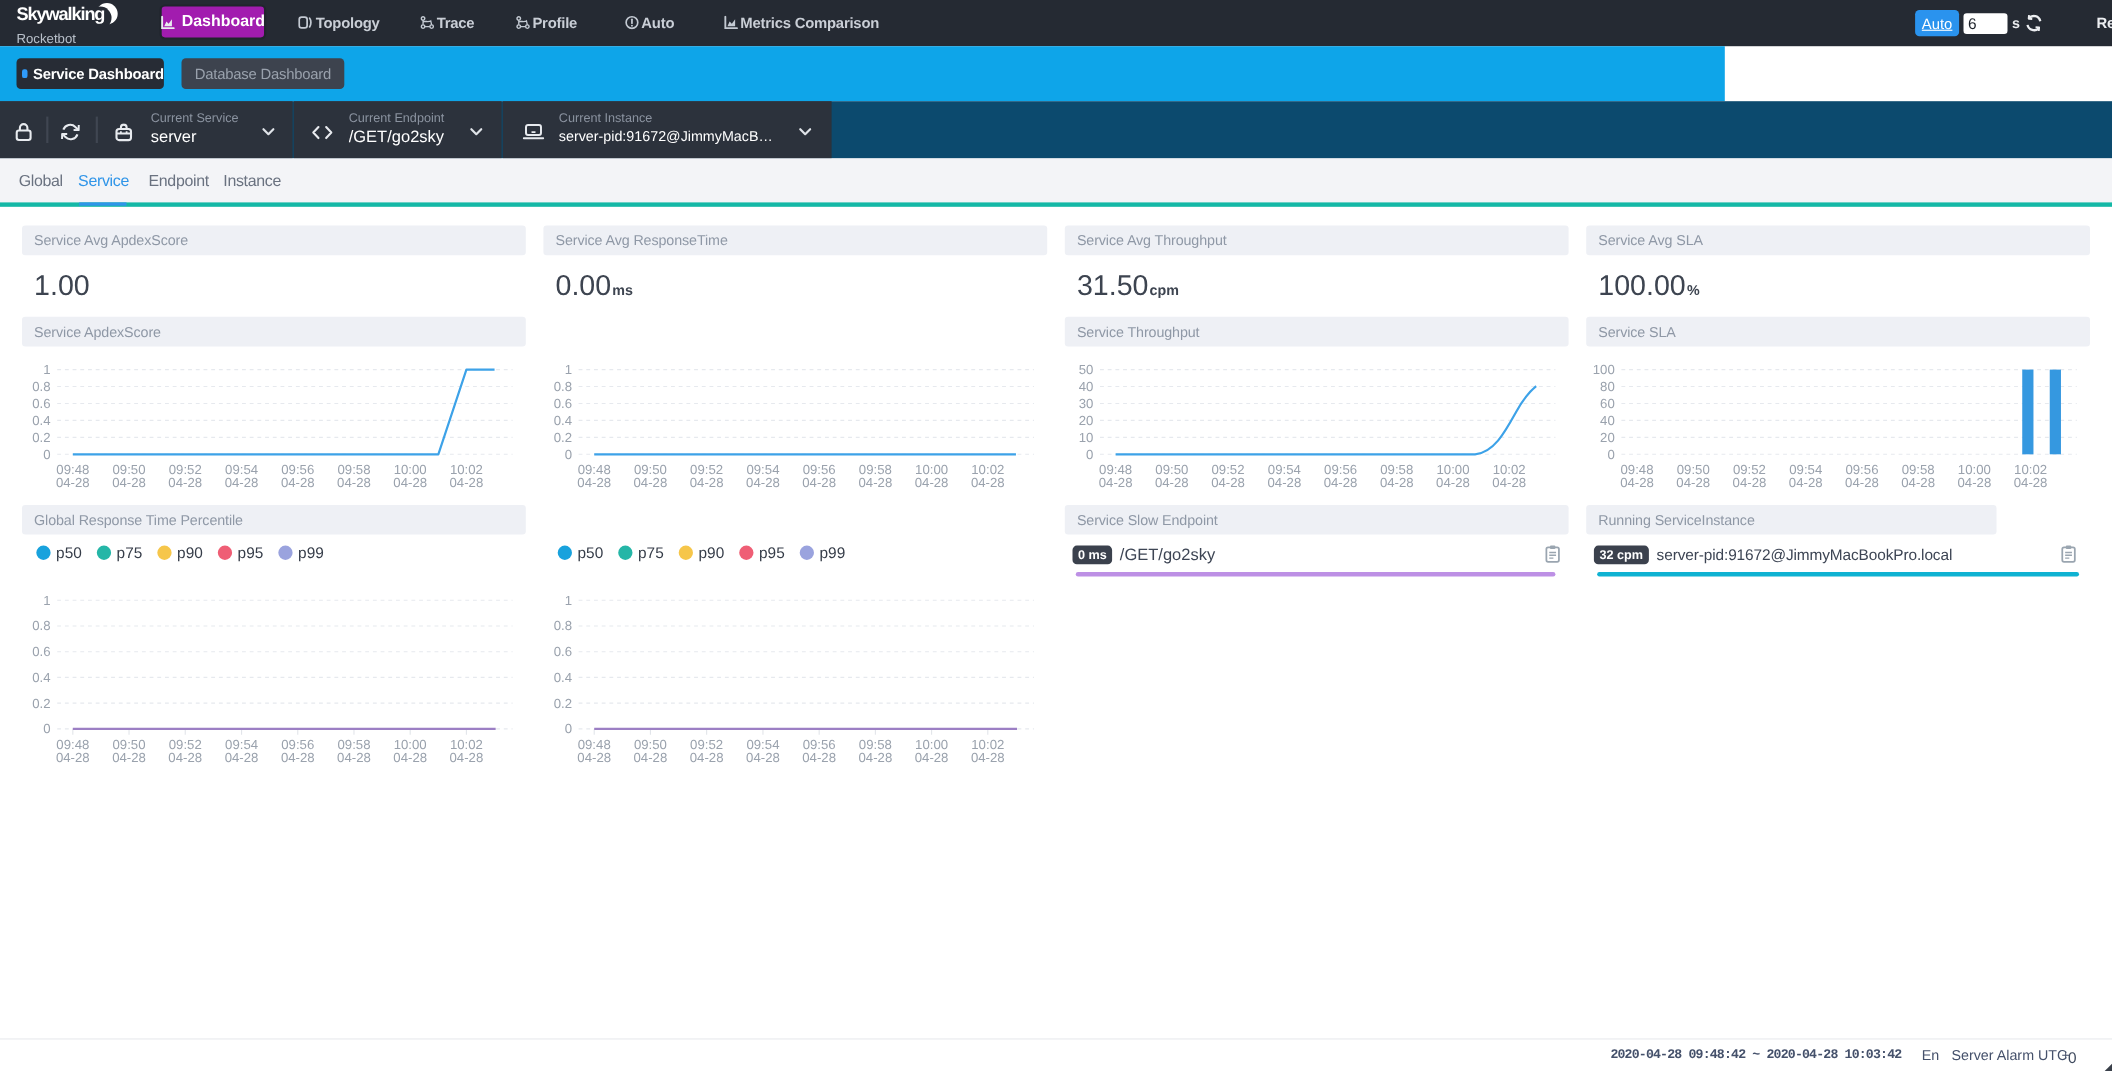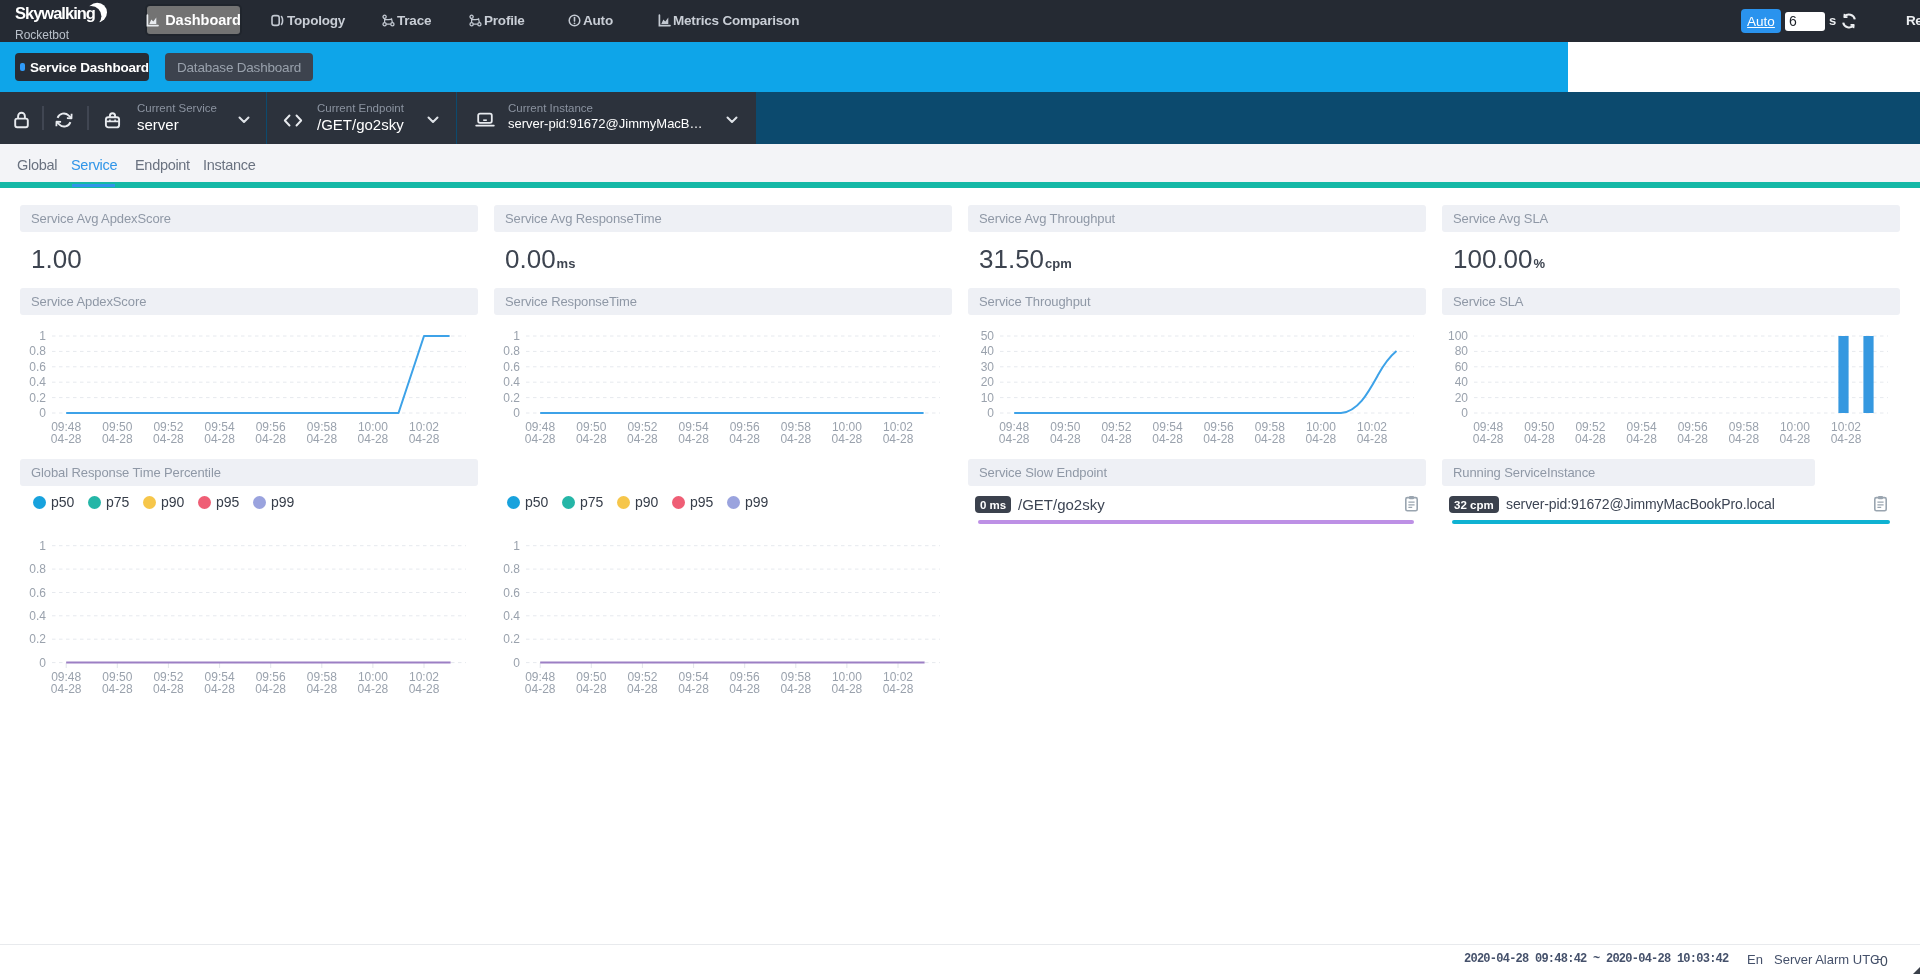--- a/index.html
+++ b/index.html
@@ -1,20 +1,20 @@
 <!DOCTYPE html>
 <html><head><meta charset="utf-8"><title>SkyWalking</title>
 <style>
 * { margin:0; padding:0; box-sizing:border-box; }
 html,body { width:1920px; height:974px; font-family:"Liberation Sans",sans-serif; background:#fff; overflow:hidden; }
 .nav { position:absolute; left:0; top:0; width:1920px; height:42px; background:#252a33; }
 .logo { position:absolute; left:15px; top:4px; color:#fff; font-size:16.5px; font-weight:bold; letter-spacing:-1px; }
 .moon { position:absolute; left:87px; top:2px; }
 .rocket { position:absolute; left:15px; top:28px; color:#b9c0ca; font-size:12px; }
-.navpill { position:absolute; left:145px; top:4px; width:97px; height:32px; background:#737373; border-radius:5px; border:2px solid #20252d;
+.navpill { position:absolute; left:145px; top:4px; width:97px; height:32px; background:#a21caf; border-radius:5px; border:2px solid #20252d;
   display:flex; align-items:center; justify-content:center; gap:6px; color:#fff; font-size:14.5px; font-weight:bold; }
 .navitem { position:absolute; top:14px; }
 .navtxt { position:absolute; top:13px; color:#c9ced6; font-size:13.5px; font-weight:bold; letter-spacing:-0.2px; }
 .autob { position:absolute; left:1741px; top:9px; width:40px; height:24px; background:#2a93ee; border-radius:4px;
   color:#fff; font-size:13.5px; display:flex; align-items:center; justify-content:center;text-decoration:underline; }
 .secin { position:absolute; left:1785px; top:12px; width:40px; height:19px; background:#fff; border-radius:3px;
   color:#1c2129; font-size:14px; padding-left:4px; line-height:19px; }
 .slab { position:absolute; left:1829px; top:13px; color:#eceef1; font-size:13px; font-weight:bold; }
 .relic { position:absolute; left:1841px; top:13px; }
 .reltxt { position:absolute; left:1862px; top:13px; color:#eceef1; font-size:13.5px; font-weight:bold; letter-spacing:-0.4px;margin-left:44px; }
@@ -24,21 +24,21 @@
 .mark { position:absolute; left:5px; top:10px; width:5px; height:8px; background:#2f9bfa; border-radius:2px; }
 .ddpill { position:absolute; left:165px; top:11px; width:148px; height:28px; background:#3d434e; border-radius:4px;
   color:#99a1ac; font-size:13.5px; letter-spacing:-0.2px; display:flex; align-items:center; justify-content:center; white-space:nowrap; }
 .bar3 { position:absolute; left:0; top:92px; width:1920px; height:52px; background:#0c4a6e; }
 .sect { position:absolute; top:0; height:52px; background:#2c323c; }
 .vdiv { position:absolute; top:14px; width:1.5px; height:24px; background:#404652; }
 .b3ic { position:absolute; }
 .cslab { position:absolute; top:10px; color:#8b93a0; font-size:11.5px; }
 .csval { position:absolute; top:24px; color:#fff; font-size:15px; white-space:nowrap; overflow:hidden; text-overflow:ellipsis; }
 .chev { position:absolute; top:24px; }
-.tabs { position:absolute; left:0; top:144px; width:1920px; height:44px; background:#f3f4f7; border-bottom:6px solid #14b8a6; }
+.tabs { position:absolute; left:0; top:144px; width:1920px; height:44px; background:#f3f4f7; border-bottom:4px solid #14b8a6; }
 .tab { position:absolute; top:13px; font-size:14.5px; letter-spacing:-0.3px; }
 .tabline { position:absolute; left:72px; top:40px; width:43px; height:2.5px; background:#3095e8; }
 .content { position:absolute; left:0; top:0; width:1920px; height:974px; background:#fff; }
 .chead { position:absolute; height:27px; background:#eef0f5; border-radius:3px; color:#8f98a6; font-size:13px; letter-spacing:-0.1px;
   line-height:27px; padding-left:11px; }
 .bigv { position:absolute; color:#3d4450; font-size:26px; font-weight:500; }
 .unit { font-size:13px; font-weight:bold; margin-left:1px; }
 .lgd { position:absolute; height:14px; }
 .ld { position:absolute; top:0; font-size:14px; color:#363d49; display:flex; align-items:center; }
 .dot { display:inline-block; width:13px; height:13px; border-radius:50%; margin-right:5px; }
@@ -95,21 +95,20 @@
         <text x="250.7" y="128" text-anchor="middle" font-size="12" fill="#9aa2ad">04-28</text>
         <text x="301.8" y="116" text-anchor="middle" font-size="12" fill="#9aa2ad">09:58</text>
         <text x="301.8" y="128" text-anchor="middle" font-size="12" fill="#9aa2ad">04-28</text>
         <text x="352.9" y="116" text-anchor="middle" font-size="12" fill="#9aa2ad">10:00</text>
         <text x="352.9" y="128" text-anchor="middle" font-size="12" fill="#9aa2ad">04-28</text>
         <text x="404.0" y="116" text-anchor="middle" font-size="12" fill="#9aa2ad">10:02</text>
         <text x="404.0" y="128" text-anchor="middle" font-size="12" fill="#9aa2ad">04-28</text>
         <path d="M46.2 98 H378.5 L404 21 H429.6" stroke="#3da2e8" stroke-width="2" fill="none" stroke-linejoin="round"></path>
       </svg>
     </div>
-    <div class="chead" style="left:494px;top:288px;width:458px">Service ResponseTime</div>
     <div style="position:absolute;left:494px;top:315px;width:458px;height:132px">
       <svg width="458" height="132" viewBox="0 0 458 132" font-family="Liberation Sans, sans-serif">
         <line x1="32" y1="98.0" x2="446" y2="98.0" stroke="#e6e9ee" stroke-width="1" stroke-dasharray="3.5 3.5"></line>
         <line x1="32" y1="82.6" x2="446" y2="82.6" stroke="#e6e9ee" stroke-width="1" stroke-dasharray="3.5 3.5"></line>
         <line x1="32" y1="67.2" x2="446" y2="67.2" stroke="#e6e9ee" stroke-width="1" stroke-dasharray="3.5 3.5"></line>
         <line x1="32" y1="51.8" x2="446" y2="51.8" stroke="#e6e9ee" stroke-width="1" stroke-dasharray="3.5 3.5"></line>
         <line x1="32" y1="36.4" x2="446" y2="36.4" stroke="#e6e9ee" stroke-width="1" stroke-dasharray="3.5 3.5"></line>
         <line x1="32" y1="21.0" x2="446" y2="21.0" stroke="#e6e9ee" stroke-width="1" stroke-dasharray="3.5 3.5"></line>
         <text x="26" y="102.0" text-anchor="end" font-size="12" fill="#9aa2ad">0</text>
         <text x="26" y="86.6" text-anchor="end" font-size="12" fill="#9aa2ad">0.2</text>

